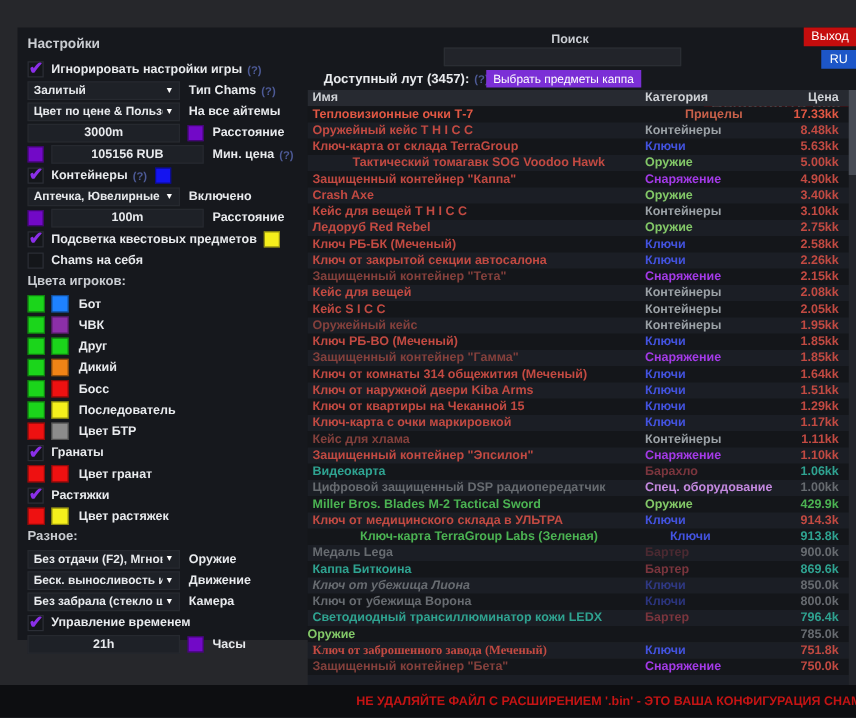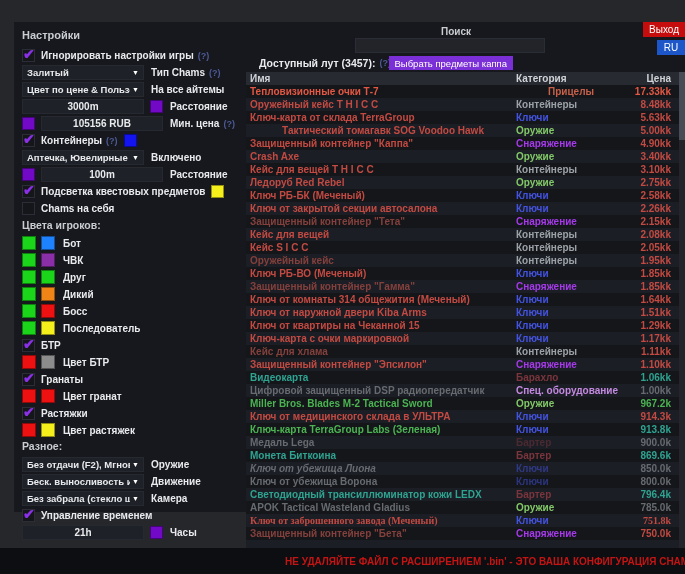--- a/index.html
+++ b/index.html
@@ -198,24 +198,20 @@
           <span class="pair-label">Босс</span>
         </div>
         <div class="pair-row">
           <span class="swatch" style="background-color: rgb(27, 213, 27);"></span>
           <span class="swatch" style="background-color: rgb(245, 239, 28);"></span>
           <span class="pair-label">Последователь</span>
         </div>
       </div>
 
 
-    <div class="srow">
-      <span class="cb checked"></span>
-      <span class="cb-label">БТР</span>
-    </div>
     <div class="pair-row">
       <span class="swatch" style="background-color: rgb(238, 17, 17);"></span>
       <span class="swatch" style="background-color: rgb(140, 140, 140);"></span>
       <span class="pair-label">Цвет БТР</span>
     </div>
 
     <div class="srow">
       <span class="cb checked"></span>
       <span class="cb-label">Гранаты</span>
     </div>
@@ -407,66 +403,65 @@
             <span class="c-price" style="color: rgb(47, 163, 145);">1.06kk</span>
           </div>
           <div class="lrow alt">
             <span class="c-name" style="color: rgb(103, 107, 112);">Цифровой защищенный DSP радиопередатчик</span>
             <span class="c-cat" style="color: rgb(196, 137, 224);">Спец. оборудование</span>
             <span class="c-price" style="color: rgb(103, 107, 112);">1.00kk</span>
           </div>
           <div class="lrow">
             <span class="c-name" style="color: rgb(75, 179, 82);">Miller Bros. Blades M-2 Tactical Sword</span>
             <span class="c-cat" style="color: rgb(131, 200, 104);">Оружие</span>
-            <span class="c-price" style="color: rgb(75, 179, 82);">967.2k</span>
+            <span class="c-price" style="color: rgb(75, 179, 82);">429.9k</span>
           </div>
           <div class="lrow alt">
             <span class="c-name" style="color: rgb(194, 74, 66);">Ключ от медицинского склада в УЛЬТРА</span>
             <span class="c-cat" style="color: rgb(67, 83, 224);">Ключи</span>
             <span class="c-price" style="color: rgb(194, 74, 66);">914.3k</span>
           </div>
           <div class="lrow">
-            <span class="c-name" style="color: rgb(75, 179, 82);">Ключ-карта TerraGroup Labs (Зеленая)</span>
+            <span class="c-name" style="color: rgb(75, 179, 82); margin-left: 38px;">Ключ-карта TerraGroup Labs (Зеленая)</span>
             <span class="c-cat" style="color: rgb(67, 83, 224);">Ключи</span>
             <span class="c-price" style="color: rgb(47, 163, 145);">913.8k</span>
           </div>
           <div class="lrow alt dimcat">
             <span class="c-name" style="color: rgb(103, 107, 112);">Медаль Lega</span>
             <span class="c-cat" style="color: rgb(122, 53, 61);">Бартер</span>
             <span class="c-price" style="color: rgb(103, 107, 112);">900.0k</span>
           </div>
           <div class="lrow">
-            <span class="c-name" style="color: rgb(47, 163, 145);">Монета Биткоина</span>
+            <span class="c-name" style="color: rgb(47, 163, 145);">Каппа Биткоина</span>
             <span class="c-cat" style="color: rgb(122, 53, 61);">Бартер</span>
             <span class="c-price" style="color: rgb(47, 163, 145);">869.6k</span>
           </div>
           <div class="lrow alt dimcat">
             <span class="c-name" style="color: rgb(103, 107, 112); font-style: italic;">Ключ от убежища Лиона</span>
             <span class="c-cat" style="color: rgb(67, 83, 224);">Ключи</span>
             <span class="c-price" style="color: rgb(103, 107, 112);">850.0k</span>
           </div>
           <div class="lrow dimcat">
             <span class="c-name" style="color: rgb(103, 107, 112);">Ключ от убежища Ворона</span>
             <span class="c-cat" style="color: rgb(67, 83, 224);">Ключи</span>
             <span class="c-price" style="color: rgb(103, 107, 112);">800.0k</span>
           </div>
           <div class="lrow alt">
             <span class="c-name" style="color: rgb(47, 163, 145);">Светодиодный трансиллюминатор кожи LEDX</span>
             <span class="c-cat" style="color: rgb(122, 53, 61);">Бартер</span>
             <span class="c-price" style="color: rgb(47, 163, 145);">796.4k</span>
           </div>
           <div class="lrow">
-            <span class="c-name" style="color: rgb(103, 107, 112);">APOK Tactical Wasteland Gladius</span>
             <span class="c-cat" style="color: rgb(131, 200, 104);">Оружие</span>
             <span class="c-price" style="color: rgb(103, 107, 112);">785.0k</span>
           </div>
           <div class="lrow alt">
             <span class="c-name" style="color: rgb(194, 74, 66); font-family: Liberation Serif, serif;">Ключ от заброшенного завода (Меченый)</span>
             <span class="c-cat" style="color: rgb(67, 83, 224);">Ключи</span>
-            <span class="c-price" style="color: rgb(194, 74, 66); font-family: Liberation Serif, serif;">751.8k</span>
+            <span class="c-price" style="color: rgb(194, 74, 66);">751.8k</span>
           </div>
           <div class="lrow">
             <span class="c-name" style="color: rgb(132, 64, 60);">Защищенный контейнер "Бета"</span>
             <span class="c-cat" style="color: rgb(164, 58, 232);">Снаряжение</span>
             <span class="c-price" style="color: rgb(194, 74, 66);">750.0k</span>
           </div>
           <div class="lrow alt">
             <span class="c-name" style="color: rgb(103, 107, 112);"></span>
             <span class="c-cat" style="color: rgb(153, 153, 153);"></span>
             <span class="c-price" style="color: rgb(103, 107, 112);"></span>

